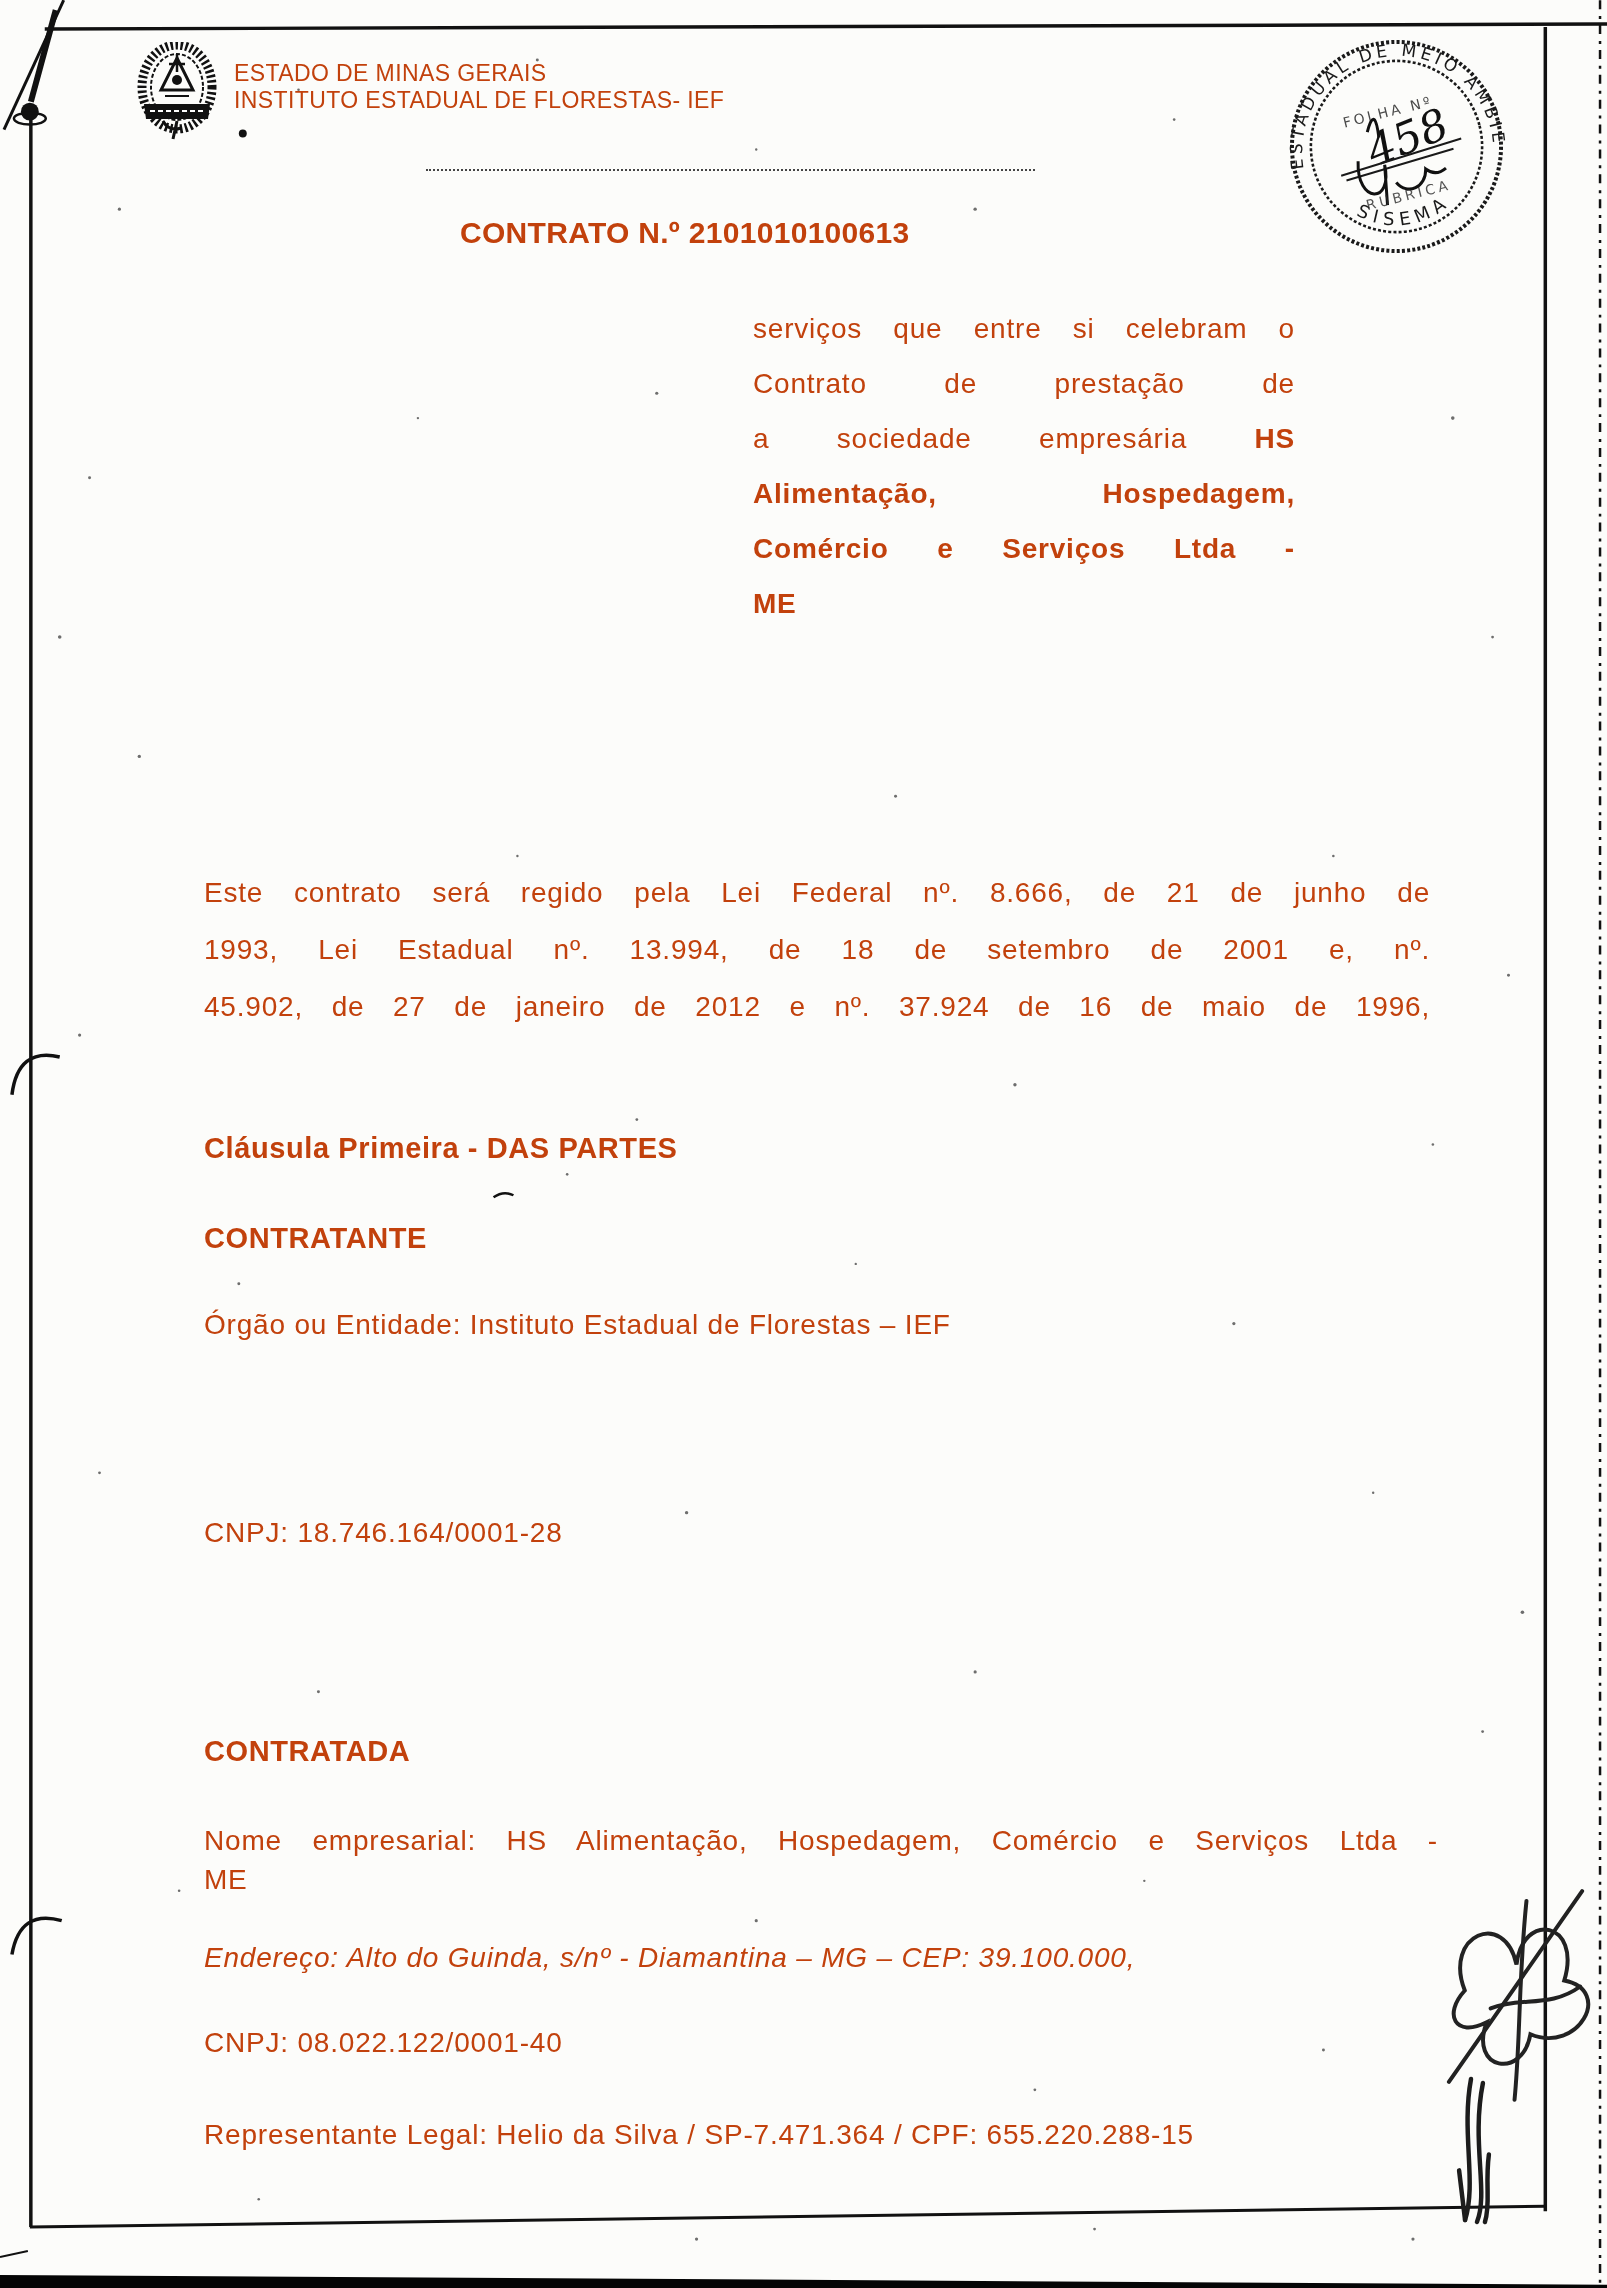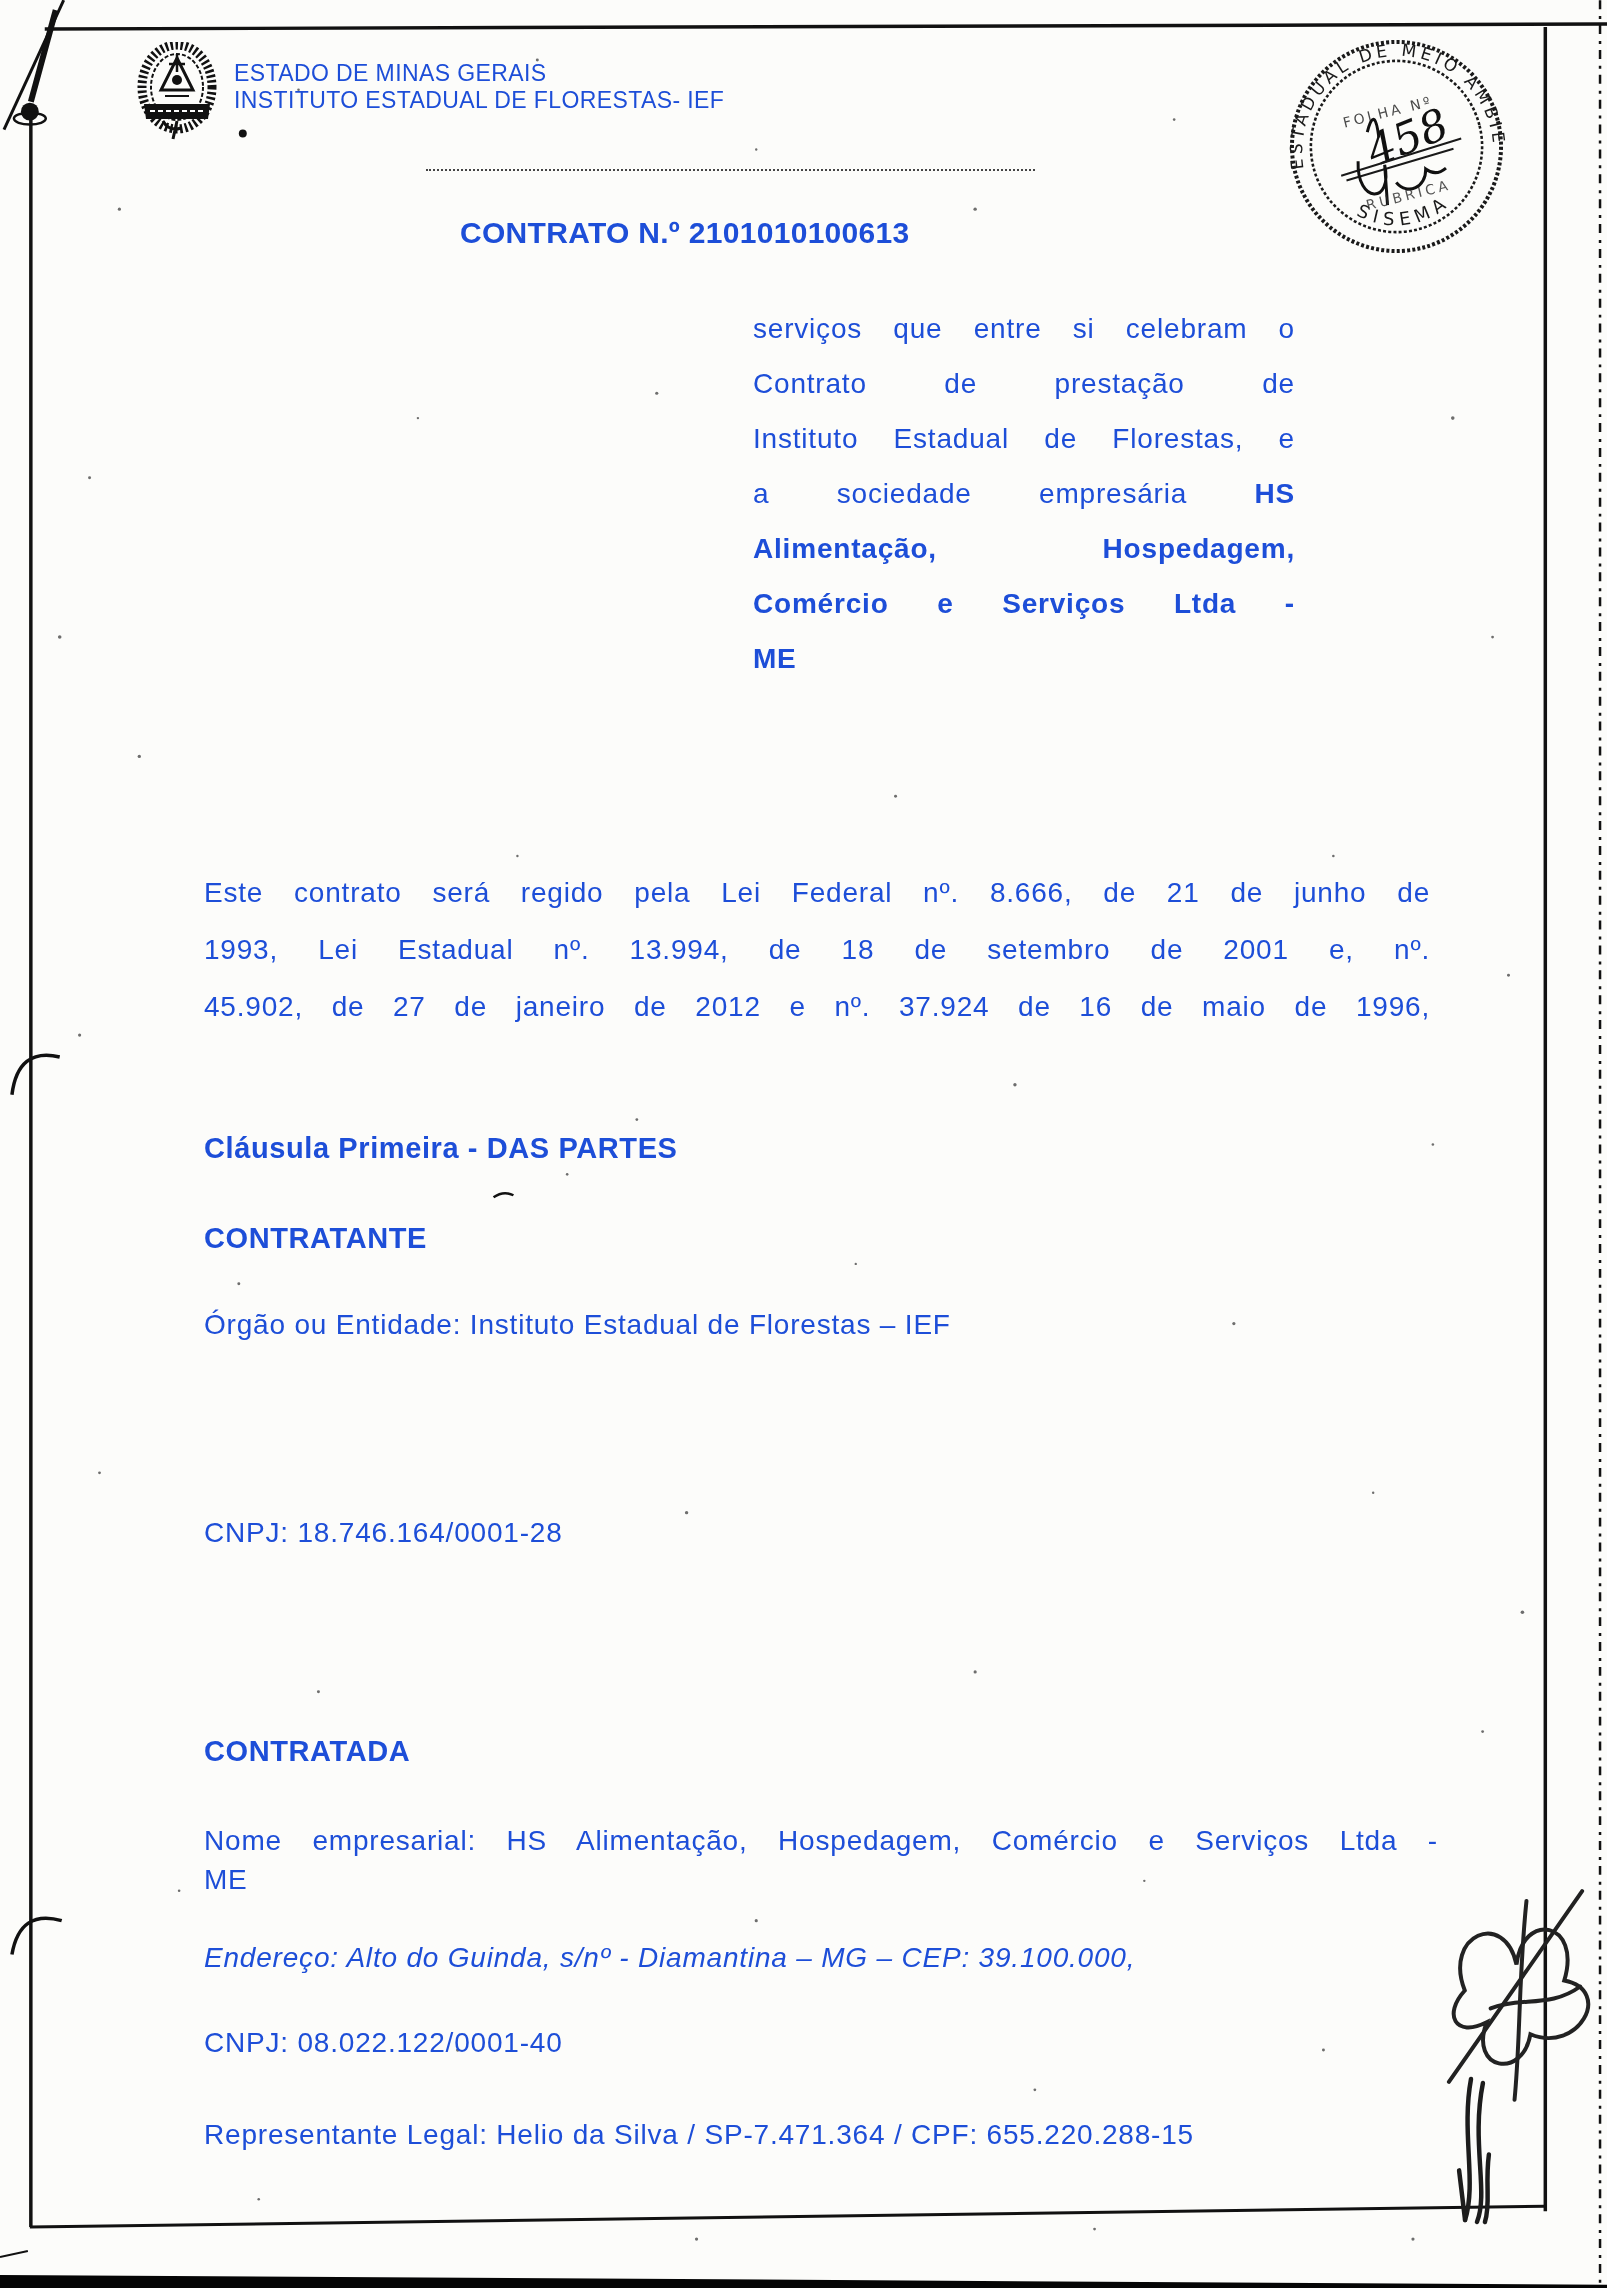--- a/index.html
+++ b/index.html
@@ -2,21 +2,21 @@
 <html><head>
 <meta charset="utf-8">
 <style>
   html,body{margin:0;padding:0;background:#e8e8e6;}
   #page{
     position:relative;
     width:1608px;height:2289px;
     background:#fcfcfa;
     overflow:hidden;
     font-family:"Liberation Sans", sans-serif;
-    color:#1d4ed8;
+    color:#c2410c;
   }
   .abs{position:absolute;}
   
   .orgline{font-size:23px;letter-spacing:0.4px;line-height:27px;white-space:nowrap;}
   .doctitle{font-size:30px;font-weight:bold;letter-spacing:0.3px;white-space:nowrap;}
   .bodytxt{font-size:28px;letter-spacing:0.8px;}
   .line{display:block;}
   .jl{text-align:justify;text-align-last:justify;}
   .ll{text-align:left;}
   .bold{font-weight:bold;}
@@ -146,21 +146,20 @@
       <path d="M72,118 C60,160 96,168 97,128 L90,168 M104,148 C112,164 132,160 136,142 q8,10 20,4" fill="none" stroke="#111" stroke-width="3"></path>
       <text x="113" y="168" font-size="14" letter-spacing="3.5" fill="#2a2a2a" text-anchor="middle" font-family="DejaVu Sans, sans-serif" opacity=".8">RUBRICA</text>
     </svg>
   </div>
 
   <div class="abs doctitle" style="left:460px;top:216px;">CONTRATO N.º 2101010100613</div>
 
   <div class="abs bodytxt preamble" style="left:753px;top:301px;">
     <span class="line jl">serviços que entre si celebram o</span>
     <span class="line jl">Contrato de prestação de</span>
-    <span class="line jl">Instituto Estadual de Florestas, e</span>
     <span class="line jl"><span>a sociedade empresária</span> <span class="bold">HS</span></span>
     <span class="line jl bold">Alimentação, Hospedagem,</span>
     <span class="line jl bold">Comércio e Serviços Ltda -</span>
     <span class="line ll bold">ME</span>
   </div>
 
 
   <div class="abs bodytxt para" style="left:204px;top:864px;">
     <span class="line jl">Este contrato será regido pela Lei Federal nº. 8.666, de 21 de junho de</span>
     <span class="line jl">1993, Lei Estadual nº. 13.994, de 18 de setembro de 2001 e, nº.</span>

